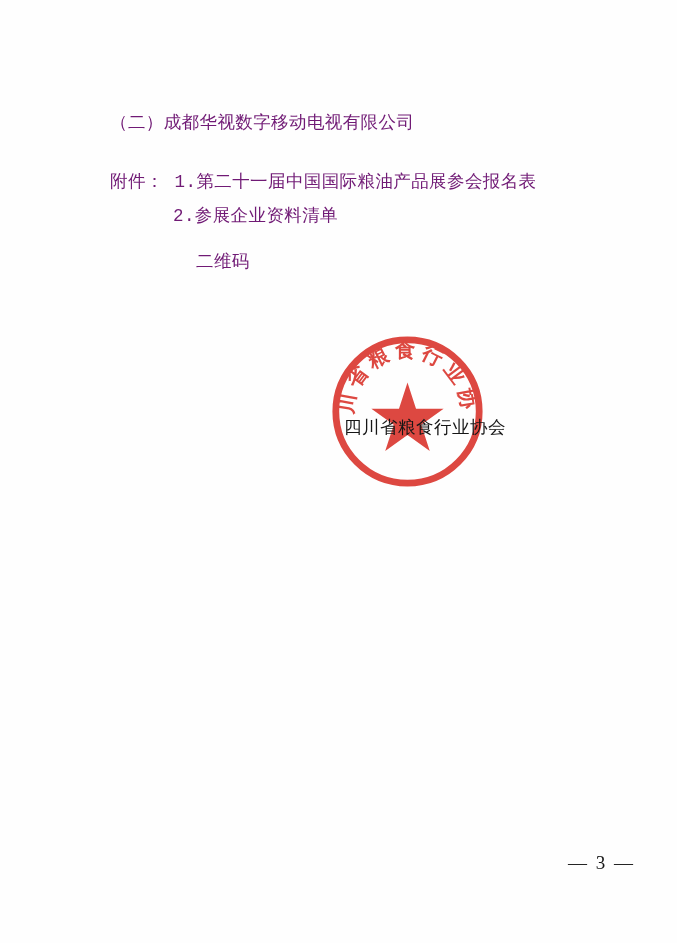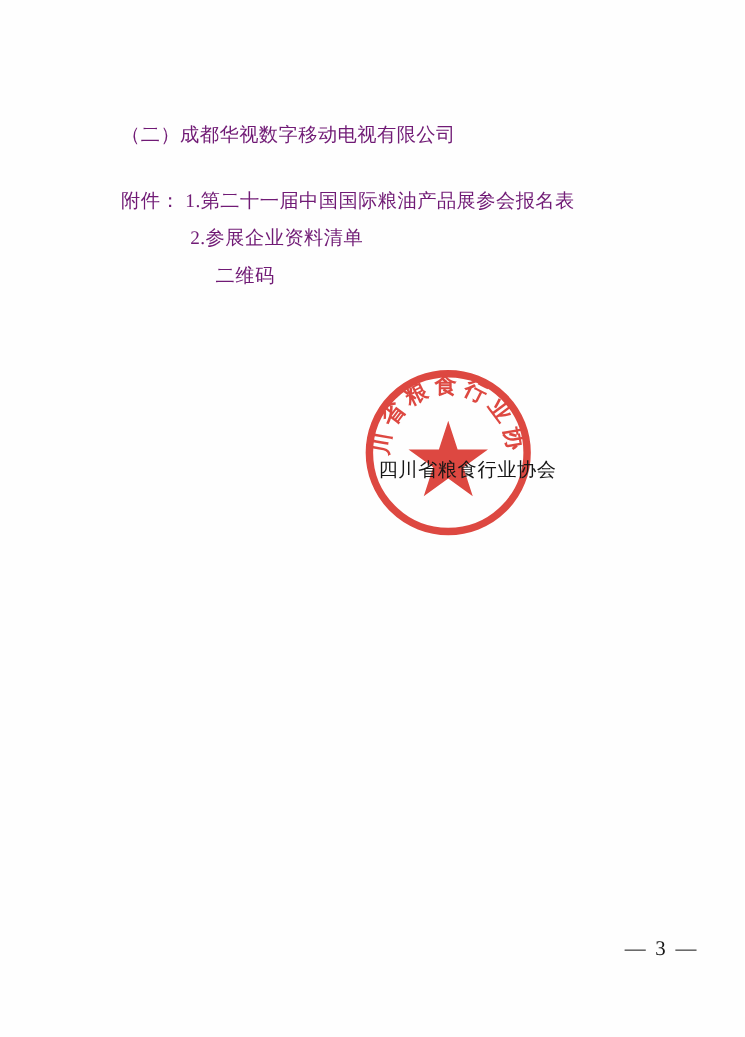--- a/index.html
+++ b/index.html
@@ -29,31 +29,33 @@
     line-height: 1.95;
     color: #701a75;
     letter-spacing: 0.4px;
   }
   .para {
     margin: 0;
     white-space: pre;
   }
   .attach-block {
     margin-top: 26px;
+    font-family: Liberation Mono, monospace;
   }
   .attach-line {
     margin: 0;
     white-space: pre;
     line-height: 1.95;
   }
   .attach-line.indent {
     padding-left: 63px;
   }
   .attach-line.indent2 {
     padding-left: 86px;
+    margin-top: 12px;
   }
   .sign-block {
     position: absolute;
     left: 344px;
     top: 410px;
     width: 240px;
     font-size: 17.5px;
     line-height: 2.0;
     color: #161616;
     letter-spacing: 0.5px;

